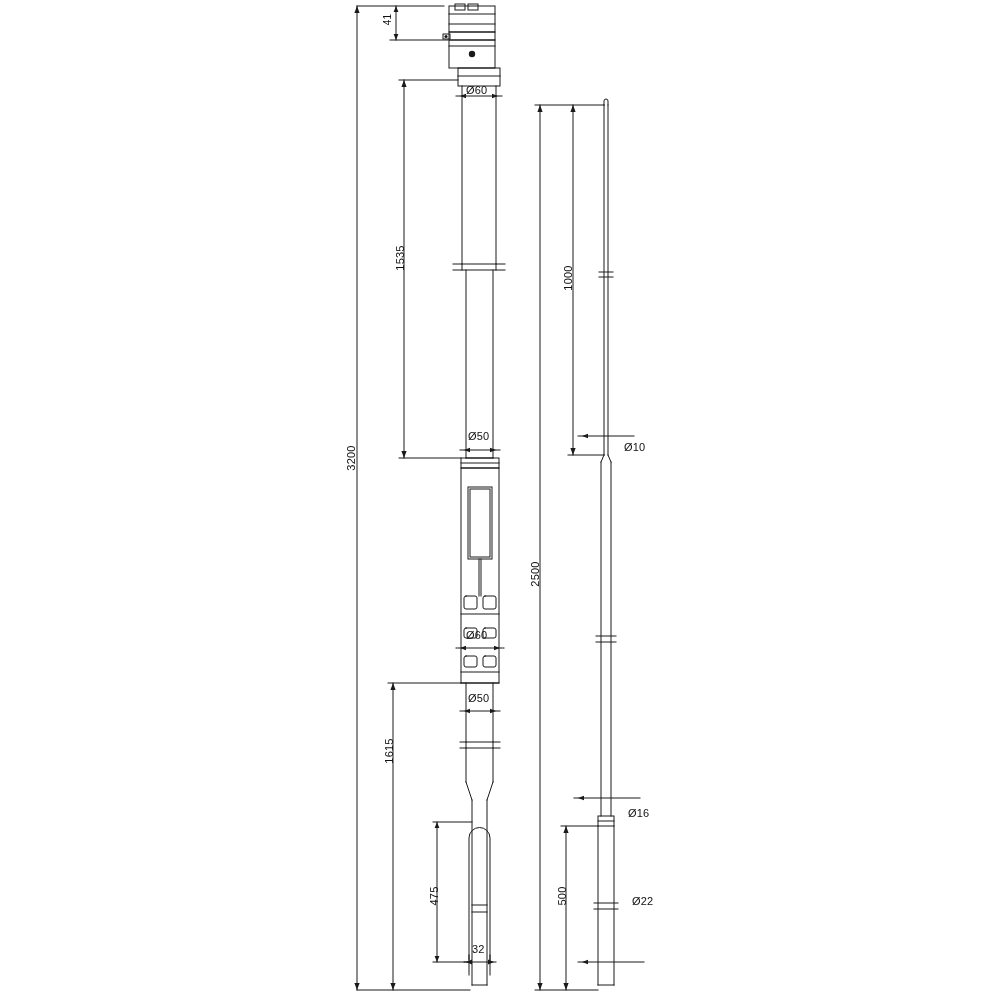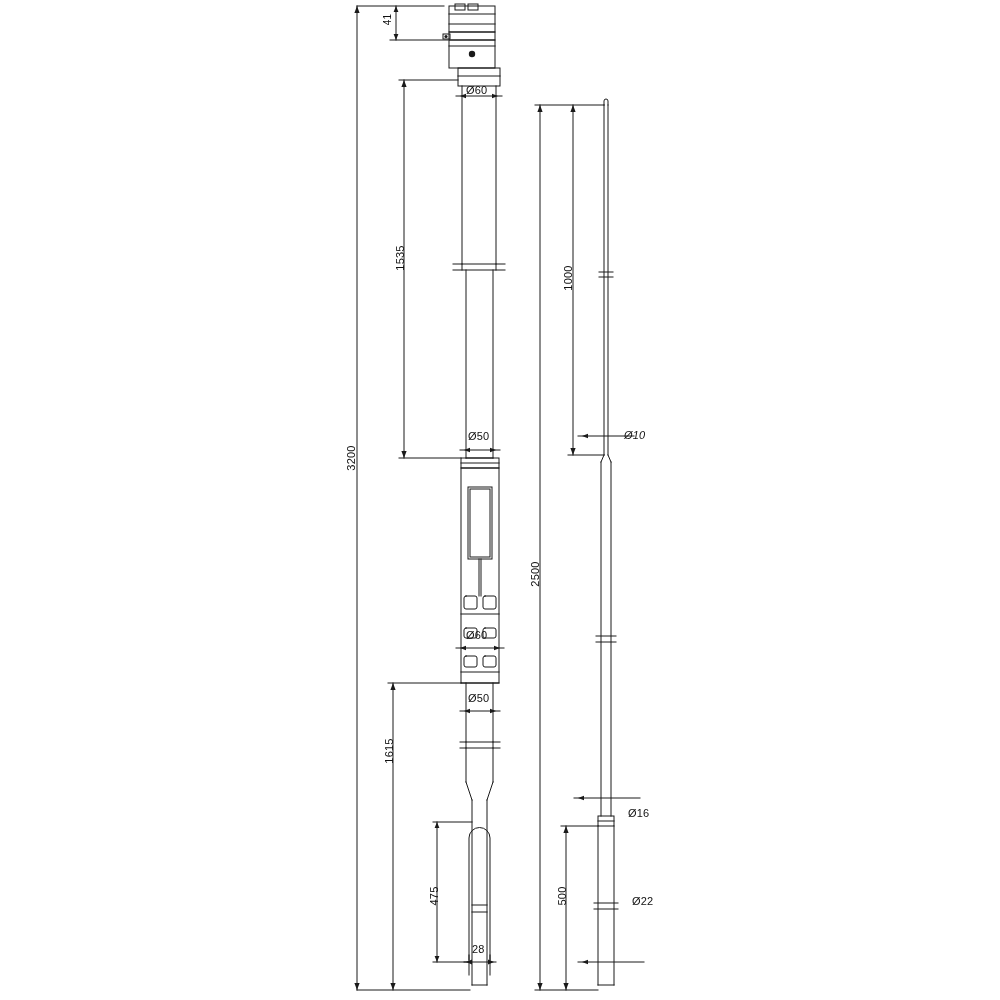--- a/index.html
+++ b/index.html
@@ -273,35 +273,35 @@
   <div class="lbl vert" style="left:331px; top:452px; width:40px; text-align:center;">3200</div>
 
   <div class="lbl vert small" style="left:374px; top:14px; width:26px; text-align:center;">41</div>
 
   <div class="lbl vert" style="left:379px; top:252px; width:42px; text-align:center;">1535</div>
 
   <div class="lbl vert" style="left:368px; top:745px; width:42px; text-align:center;">1615</div>
 
   <div class="lbl vert" style="left:415px; top:890px; width:38px; text-align:center;">475</div>
 
-  <div class="lbl" style="left:472px; top:943px;">28</div>
+  <div class="lbl" style="left:472px; top:943px;">32</div>
 
   <div class="lbl" style="left:466px; top:84px;">Ø60</div>
 
   <div class="lbl" style="left:468px; top:430px;">Ø50</div>
 
   <div class="lbl" style="left:466px; top:629px;">Ø60</div>
 
   <div class="lbl" style="left:468px; top:692px;">Ø50</div>
 
   <div class="lbl vert" style="left:514px; top:568px; width:42px; text-align:center;">2500</div>
 
   <div class="lbl vert" style="left:547px; top:272px; width:42px; text-align:center;">1000</div>
 
   <div class="lbl vert" style="left:543px; top:890px; width:38px; text-align:center;">500</div>
 
-  <div class="lbl" style="left:624px; top:429px;font-style:italic;">Ø10</div>
+  <div class="lbl" style="left:624px; top:441px;">Ø10</div>
 
   <div class="lbl" style="left:628px; top:807px;">Ø16</div>
 
   <div class="lbl" style="left:632px; top:895px;">Ø22</div>
 
 </div>
 
 </body></html>

